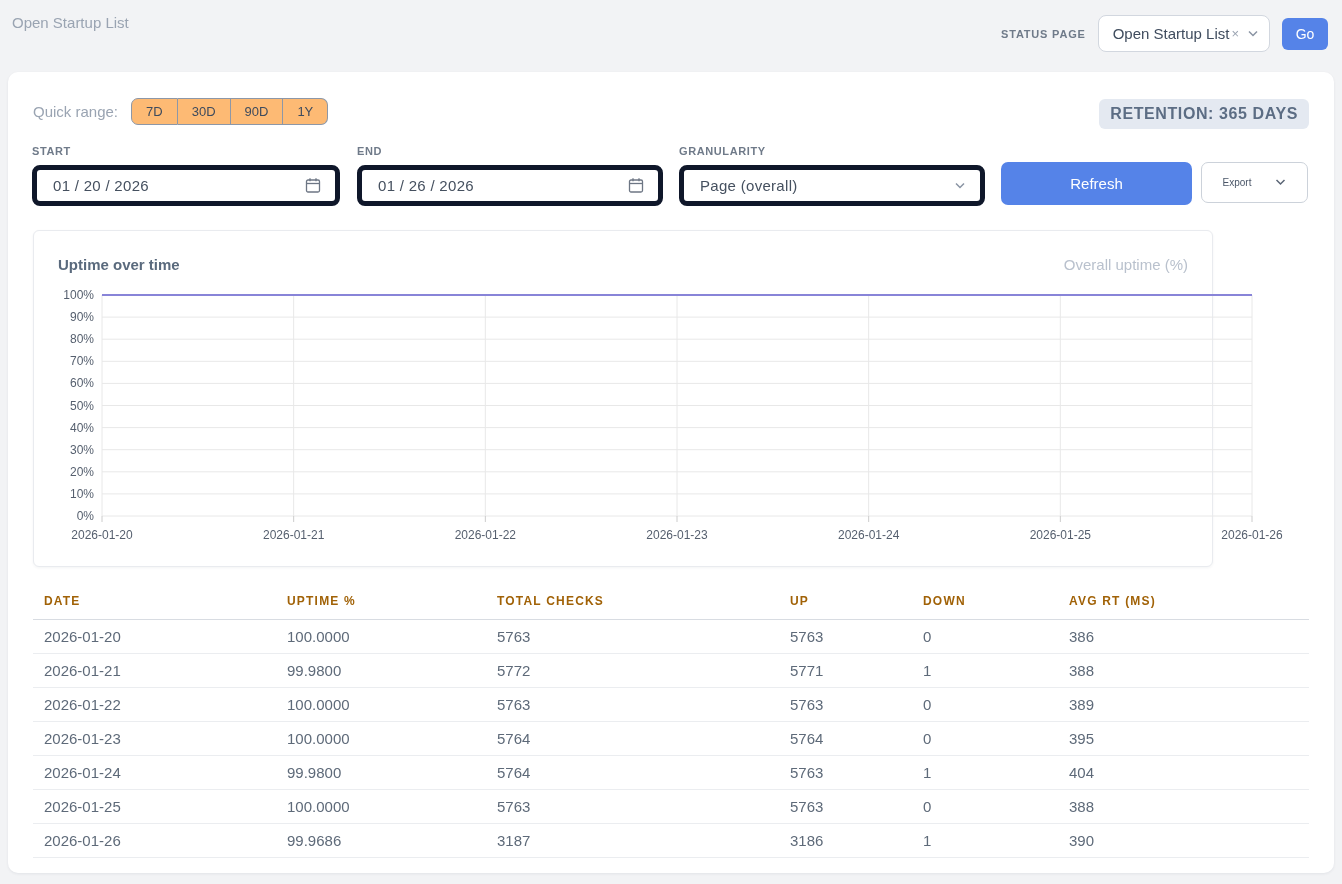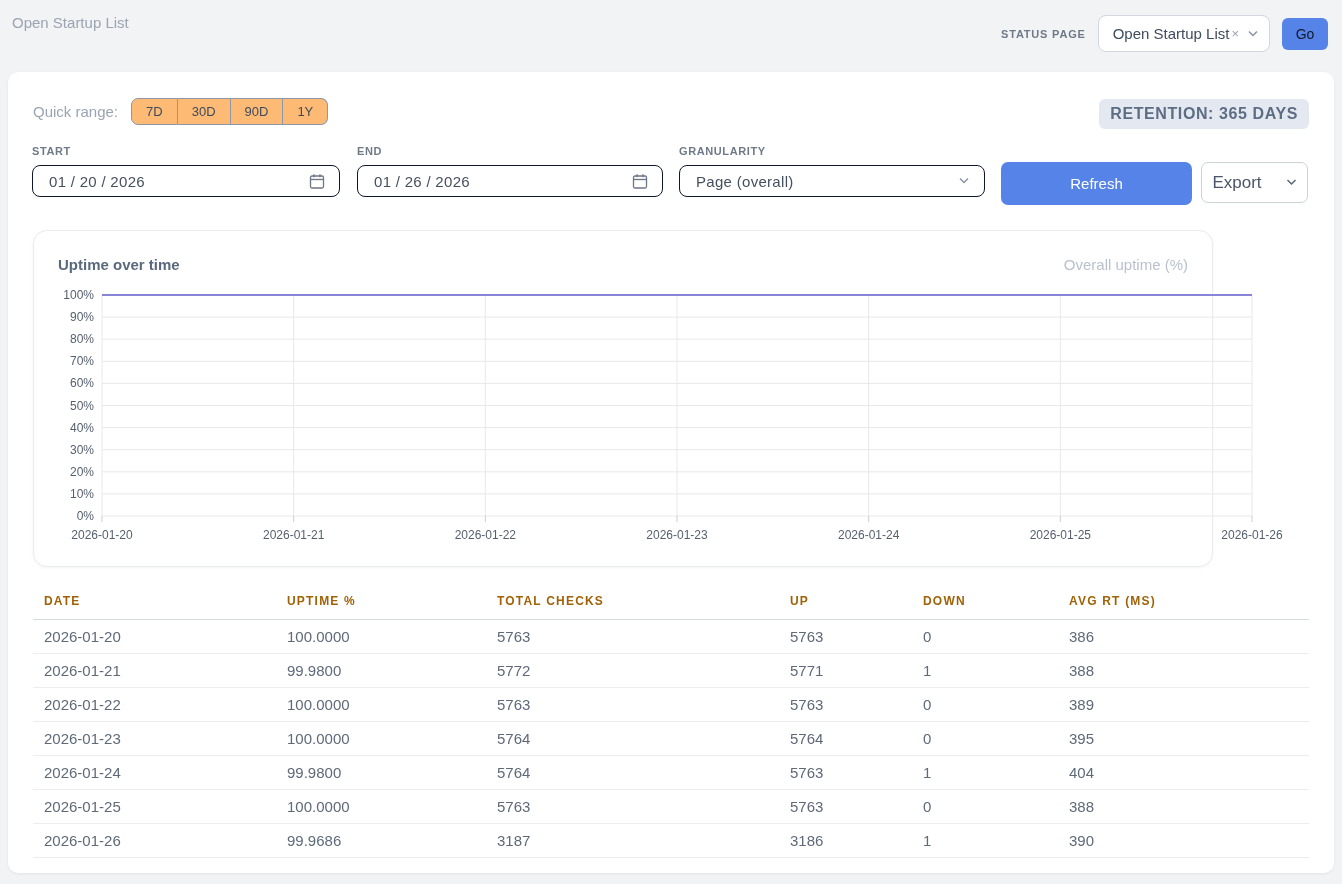--- a/index.html
+++ b/index.html
@@ -18,21 +18,21 @@
   .top-right { position:absolute; right:14px; top:15px; display:flex; align-items:center; gap:12px; }
   .status-page-label { font-size:11px; font-weight:700; color:#6f7a89; letter-spacing:0.8px; }
   .status-select {
     display:flex; align-items:center; background:#fff; border:1px solid #d2d7df;
     border-radius:8px; height:37px; padding:0 10px 0 14px; cursor:pointer; min-width:162px;
   }
   .status-select .sel-text { font-size:15px; color:#3f4c5e; }
   .status-select .clear-x { font-size:13px; color:#9aa3b1; margin-left:2px; cursor:pointer; }
   .status-select .chev { margin-left:8px; display:flex; }
   .go-btn {
-    background:#5583e8; color:#0f172a; font-size:14px; border:none; border-radius:6px;
+    background:#5583e8; color:#ffffff; font-size:14px; border:none; border-radius:6px;
     width:46px; height:32px; cursor:pointer; font-family:inherit;
   }
   
   .main-card {
     position:absolute; left:8px; right:8px; top:72px; height:801px;
     background:#fff; border-radius:10px; box-shadow:0 1px 3px rgba(20,30,50,.07);
   }
   
   .quick-row { position:absolute; left:25px; top:26px; display:flex; align-items:center; }
   .quick-label { font-size:15px; color:#9aa4b2; margin-right:13px; }
@@ -46,40 +46,40 @@
   .retention-badge {
     position:absolute; right:25px; top:27px; background:#e4e9f1; color:#5c6d84;
     font-size:16px; font-weight:700; letter-spacing:0.6px; border-radius:6px;
     padding:6px 11px;
   }
   
   .field-group { position:absolute; top:73px; }
   .field-label { font-size:11px; font-weight:700; color:#6f7a89; letter-spacing:0.6px; margin-bottom:8px; }
   .input-box {
     display:flex; align-items:center; justify-content:space-between;
-    background:#fff; border:1px solid #0f172a; border-radius:8px; height:32px; padding:0 14px 0 16px;
+    background:#fff; border:5px solid #0f172a; border-radius:8px; height:41px; padding:0 14px 0 16px;
   }
   .input-box .value { font-size:15px; color:#45505f; letter-spacing:0.3px; }
   #grp-start { left:24px; width:308px; }
   #grp-end   { left:349px; width:306px; }
   #grp-gran  { left:671px; width:306px; }
   .refresh-btn {
     position:absolute; left:993px; top:90px; width:191px; height:43px;
     background:#5583e8; color:#fff; font-size:15px; border:none; border-radius:7px;
     cursor:pointer; font-family:inherit;
   }
   .export-btn {
     position:absolute; left:1193px; top:90px; width:107px; height:41px;
-    background:#fff; color:#4a5668; font-size:17px; border:1px solid #ccd2da; border-radius:7px;
+    background:#fff; color:#4a5668; font-size:10px; border:1px solid #ccd2da; border-radius:7px;
     cursor:pointer; font-family:inherit; display:flex; align-items:center; justify-content:center; gap:24px;
   }
   
   .chart-card {
     position:absolute; left:25px; top:158px; width:1180px; height:337px;
-    background:#fff; border:1px solid #e9ebef; border-radius:14px;
+    background:#fff; border:1px solid #e9ebef; border-radius:6px;
     box-shadow:0 1px 3px rgba(20,30,50,.05);
   }
   .chart-title { position:absolute; left:24px; top:25px; font-size:15px; font-weight:700; color:#5a6a7d; }
   .chart-legend { position:absolute; right:24px; top:25px; font-size:15px; color:#b9c1cd; }
   #chart-svg { position:absolute; left:0; top:50px; }
   
   .uptime-table { position:absolute; left:25px; top:514px; width:1276px; border-collapse:collapse; }
   .uptime-table th {
     text-align:left; font-size:12px; font-weight:700; color:#a16207; letter-spacing:1.2px;
     padding:8px 0 11px 11px; border-bottom:1px solid #d8dce2;

